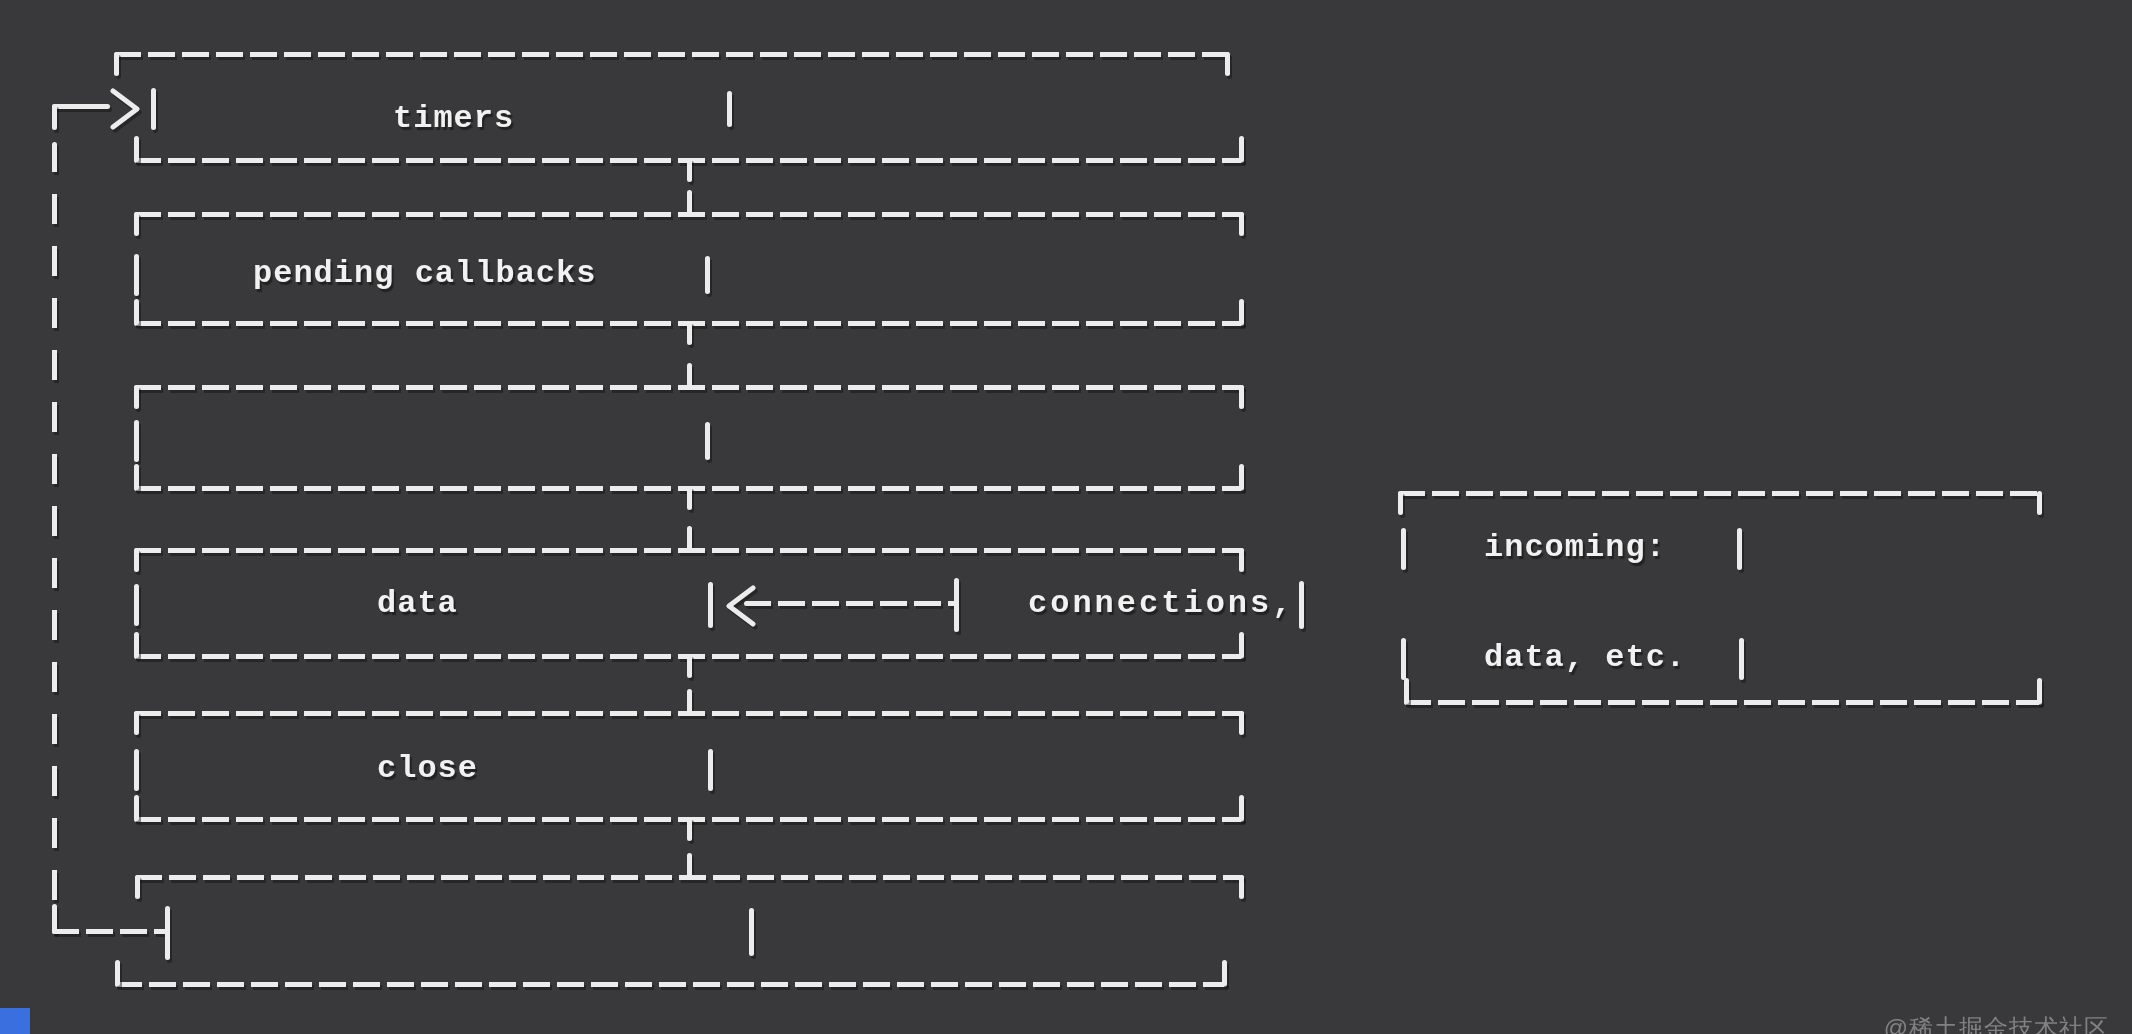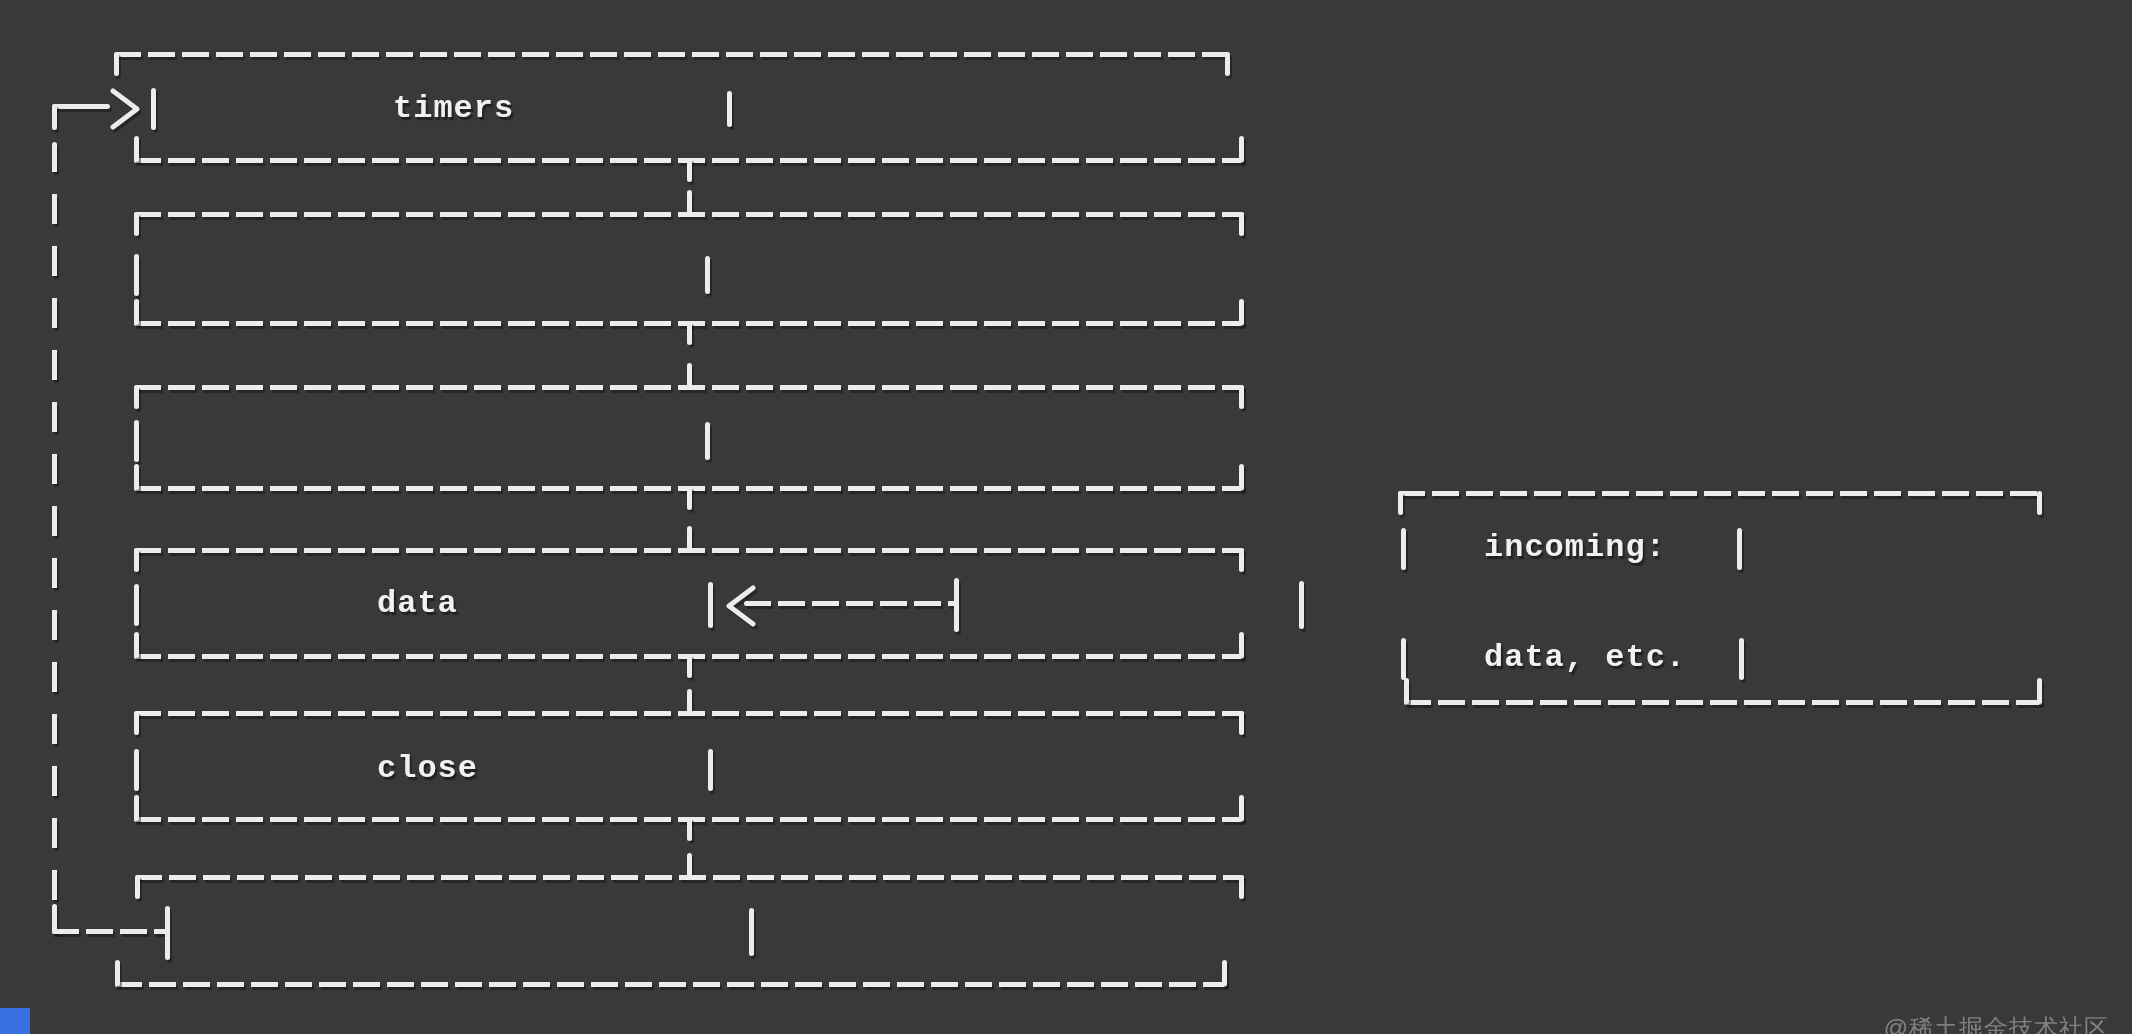--- a/index.html
+++ b/index.html
@@ -39,32 +39,33 @@
     </svg>
   <div class="vd" style="left:52px;top:142px;height:766px"></div>
   <div class="v" style="left:52px;top:904px;height:30px"></div>
   <div class="h" style="left:52px;top:929px;width:116px"></div>
   <div class="v" style="left:165px;top:906px;height:54px"></div>
 
   <div class="h" style="left:114px;top:52px;width:1116px"></div>
   <div class="v" style="left:114px;top:52px;height:24px"></div>
   <div class="v" style="left:1225px;top:52px;height:24px"></div>
   <div class="v" style="left:151px;top:88px;height:42px"></div>
-  <div class="lbl" style="left:393px;top:90px">timers</div>
+  <div class="lbl" style="left:393px;top:100px">timers</div>
   <div class="v" style="left:727px;top:91px;height:36px"></div>
   <div class="h" style="left:134px;top:158px;width:1110px"></div>
   <div class="v" style="left:134px;top:136px;height:26px"></div>
   <div class="v" style="left:1239px;top:136px;height:26px"></div>
   <div class="v" style="left:687px;top:158px;height:24px"></div>
 
   <div class="v" style="left:687px;top:190px;height:24px"></div>
   <div class="h" style="left:134px;top:212px;width:1110px"></div>
   <div class="v" style="left:134px;top:212px;height:24px"></div>
   <div class="v" style="left:1239px;top:212px;height:24px"></div>
   <div class="v" style="left:134px;top:254px;height:42px"></div>
+  <div class="lbl" style="left:253px;top:255px">pending callbacks</div>
   <div class="v" style="left:705px;top:256px;height:38px"></div>
   <div class="h" style="left:134px;top:321px;width:1110px"></div>
   <div class="v" style="left:134px;top:299px;height:26px"></div>
   <div class="v" style="left:1239px;top:299px;height:26px"></div>
   <div class="v" style="left:687px;top:321px;height:24px"></div>
 
   <div class="v" style="left:687px;top:363px;height:24px"></div>
   <div class="h" style="left:134px;top:385px;width:1110px"></div>
   <div class="v" style="left:134px;top:385px;height:24px"></div>
   <div class="v" style="left:1239px;top:385px;height:24px"></div>
@@ -85,20 +86,21 @@
   <div class="h" style="left:134px;top:654px;width:1110px"></div>
   <div class="v" style="left:134px;top:632px;height:26px"></div>
   <div class="v" style="left:1239px;top:632px;height:26px"></div>
   <div class="v" style="left:687px;top:654px;height:24px"></div>
 
   <svg class="chev" style="left:722px;top:583px" width="38" height="46" viewBox="0 0 38 46">
       <path d="M31 5 L7 23 L31 41"></path>
     </svg>
   <div class="h" style="left:744px;top:601px;width:212px"></div>
   <div class="v" style="left:954px;top:578px;height:54px"></div>
+  <div class="lbl" style="left:1028px;top:585px;letter-spacing:3px">connections,</div>
   <div class="v" style="left:1299px;top:581px;height:48px"></div>
 
   <div class="v" style="left:687px;top:689px;height:24px"></div>
   <div class="h" style="left:134px;top:711px;width:1110px"></div>
   <div class="v" style="left:134px;top:711px;height:24px"></div>
   <div class="v" style="left:1239px;top:711px;height:24px"></div>
   <div class="v" style="left:134px;top:749px;height:42px"></div>
   <div class="lbl" style="left:377px;top:750px">close</div>
   <div class="v" style="left:708px;top:749px;height:42px"></div>
   <div class="h" style="left:134px;top:817px;width:1110px"></div>

